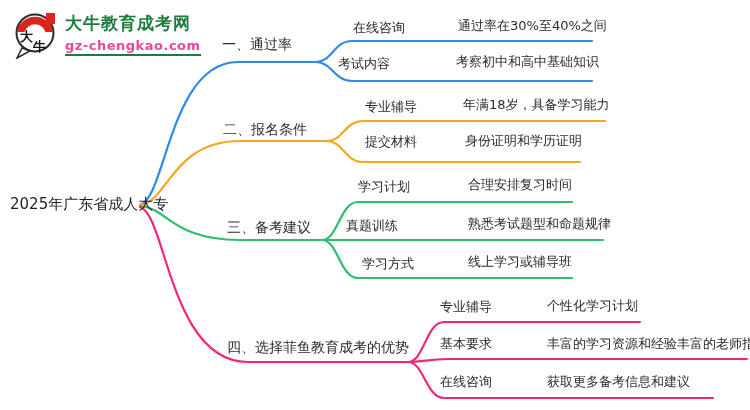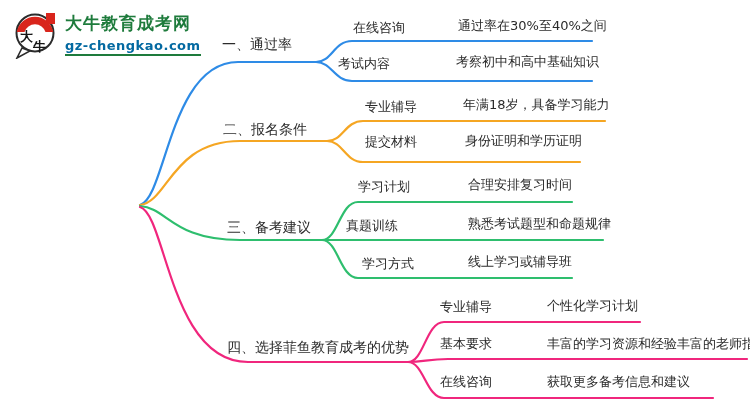--- a/index.html
+++ b/index.html
@@ -10,21 +10,21 @@
   .links{position:absolute;left:0;top:0;width:750px;height:410px;}
   .links path{fill:none;stroke-width:2.2;stroke-linecap:round;}
   .n{position:absolute;white-space:nowrap;color:#2b2b2b;line-height:1.15;}
   .root-label{font-size:15px;color:#1f1f1f;}
   .branch-label{font-size:14px;color:#2b2b2b;}
   .sub-label,.leaf-value{font-size:13px;color:#2b2b2b;}
   
   .logo{position:absolute;left:12px;top:9px;display:flex;align-items:center;gap:7px;}
   .logo-icon{width:46px;height:50px;display:block;}
   .logo-title{font-size:17px;font-weight:bold;color:#1e7b3c;letter-spacing:1px;}
-  .logo-domain{font-size:13px;font-weight:bold;color:#0369a1;border-bottom:2px solid #1e7b3c;
+  .logo-domain{font-size:13px;font-weight:bold;color:#ec4899;border-bottom:2px solid #1e7b3c;
     padding-bottom:1px;display:inline-block;letter-spacing:.5px;}
 </style>
 </head>
 <body>
 
 <div class="stage">
 
   <svg class="links" viewBox="0 0 750 410" aria-hidden="true">
 
     <path d="M140,205 C166,198 170,62 238,62 L316,62" stroke="#2e8be6"></path>
@@ -54,20 +54,21 @@
       <text x="8" y="32" font-size="13" font-weight="bold" fill="#161616">大</text>
       <text x="21" y="42" font-size="13" font-weight="bold" fill="#161616">牛</text>
       <rect x="34" y="4" width="9" height="11" fill="#d9251c"></rect>
     </svg>
     <div class="logo-text">
       <div class="logo-title">大牛教育成考网</div>
       <span class="logo-domain">gz-chengkao.com</span>
     </div>
   </header>
 
+  <div class="n root-label" style="left:10px;top:196px;">2025年广东省成人大专</div>
 
   <div class="n branch-label" style="left:222px;top:36px;">一、通过率</div>
   <div class="n sub-label" style="left:353px;top:21px;">在线咨询</div>
   <div class="n leaf-value" style="left:458px;top:19px;">通过率在30%至40%之间</div>
   <div class="n sub-label" style="left:338px;top:57px;font-family:Liberation Serif, serif;">考试内容</div>
   <div class="n leaf-value" style="left:456px;top:55px;">考察初中和高中基础知识</div>
 
   <div class="n branch-label" style="left:223px;top:121px;">二、报名条件</div>
   <div class="n sub-label" style="left:365px;top:100px;">专业辅导</div>
   <div class="n leaf-value" style="left:463px;top:98px;">年满18岁，具备学习能力</div>

